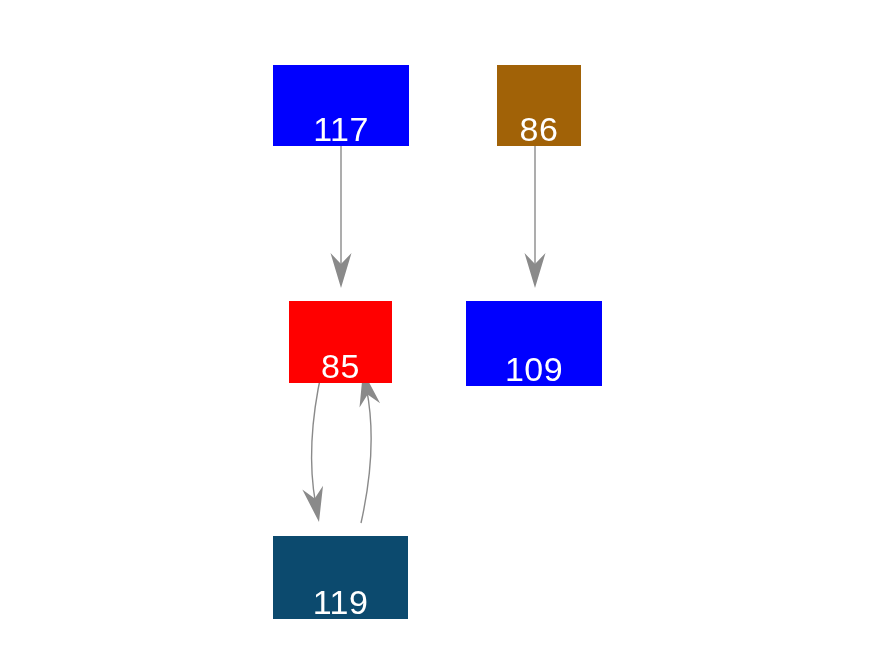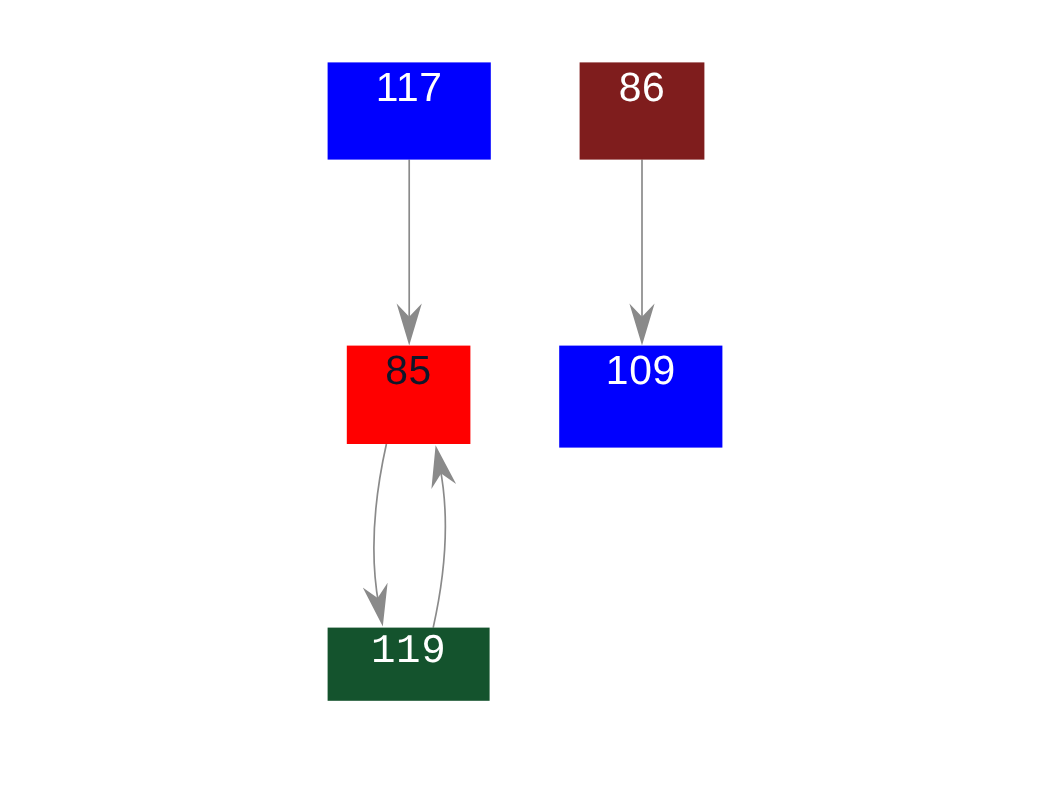--- a/index.html
+++ b/index.html
@@ -20,24 +20,25 @@
     left: 0;
     top: 0;
   }
   .edge-line {
     fill: none;
     stroke-width: 1.4px;
   }
   .graph-node {
     position: absolute;
     display: flex;
-    align-items: flex-start;
+    align-items: flex-end;
     justify-content: center;
     box-sizing: border-box;
     cursor: pointer;
+    margin-top: 13px;
   }
   .node-label {
     color: #ffffff;
     font-size: 34px;
     line-height: 1;
     letter-spacing: 0.5px;
     user-select: none;
     padding-top: 4px;
   }
 </style>
@@ -61,26 +62,26 @@
     </g>
     <g>
       <path class="edge-line" d="M 361 523 Q 378 447 366.5 388.7" stroke="#8a8a8a"></path>
       <polygon class="edge-arrow" points="363.0,371.0 380.1,403.3 367.6,394.5 359.5,407.4" fill="#8a8a8a"></polygon>
     </g>
   </svg>
 
   <div class="graph-node" style="left: 273px; top: 52px; width: 136px; height: 81px; background: rgb(0, 0, 255);">
     <span class="node-label" style="color: rgb(255, 255, 255);">117</span>
   </div>
-  <div class="graph-node" style="left: 483px; top: 52px; width: 104px; height: 81px; background: #7f1d1d;">
+  <div class="graph-node" style="left: 497px; top: 52px; width: 84px; height: 81px; background: #a16207;">
     <span class="node-label" style="color: rgb(255, 255, 255);">86</span>
   </div>
   <div class="graph-node" style="left: 289px; top: 288px; width: 103px; height: 82px; background: rgb(255, 0, 0);">
-    <span class="node-label" style="color: #0f172a;">85</span>
+    <span class="node-label" style="color: #ffffff;">85</span>
   </div>
   <div class="graph-node" style="left: 466px; top: 288px; width: 136px; height: 85px; background: rgb(0, 0, 255);">
     <span class="node-label" style="color: rgb(255, 255, 255);">109</span>
   </div>
-  <div class="graph-node" style="left: 273px; top: 523px; width: 135px; height: 61px; background: #14532d; font-family: Liberation Mono, monospace;">
+  <div class="graph-node" style="left: 273px; top: 523px; width: 135px; height: 83px; background: #0c4a6e;">
     <span class="node-label" style="color: rgb(255, 255, 255);">119</span>
   </div>
 
 </div>
 
 </body></html>

